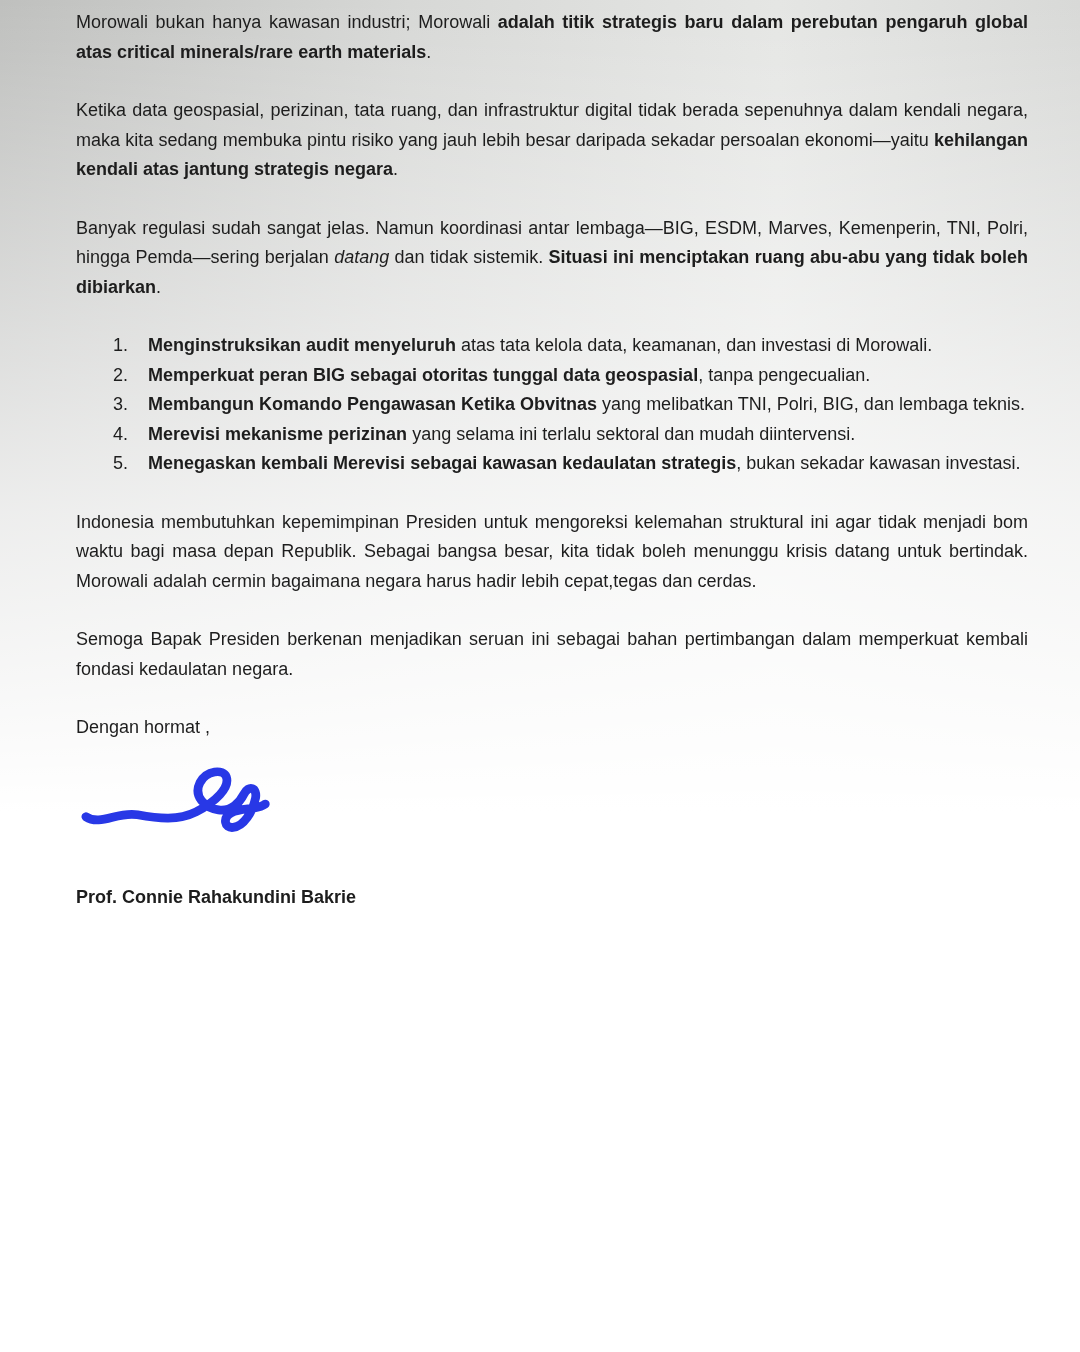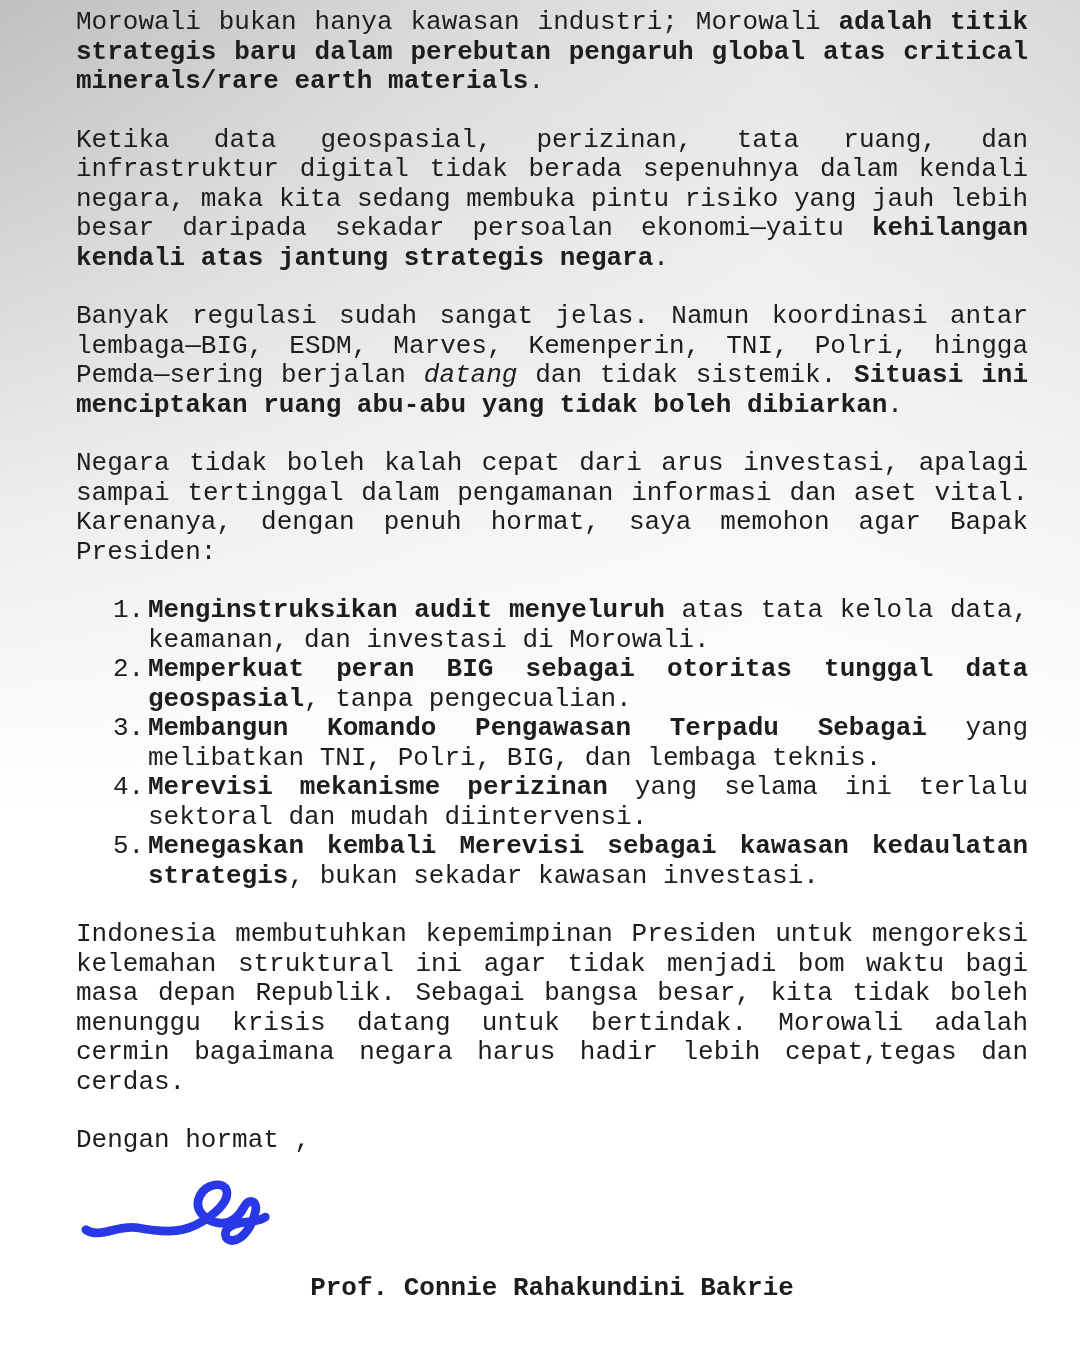--- a/index.html
+++ b/index.html
@@ -6,27 +6,26 @@
   html, body { width: 1080px; height: 1352px; }
   body {
     font-family: "Liberation Sans", sans-serif;
     overflow: hidden;
   }
   .page {
     width: 1080px;
     height: 1352px;
     padding: 8px 52px 0 76px;
     color: #1d1d1d;
-    font-size: 26px;
+    font-size: 18px;
     line-height: 29.5px;
     background-image:
       linear-gradient(to bottom, rgba(255,255,255,0) 0%, rgba(255,255,255,0.72) 38%, #ffffff 60%),
       linear-gradient(to right, #bfc0be 0%, #d7d8d6 38%, #e5e6e4 72%, #d8d9d7 100%);
     overflow: hidden;
-    font-family: Liberation Mono, monospace;
   }
   p.para { text-align: justify; margin-bottom: 29px; }
   b { font-weight: 700; }
   i { font-style: italic; }
   ol.requests {
     list-style: none;
     margin: 0 0 29px 37px;
   }
   ol.requests li {
     display: grid;
@@ -34,64 +33,64 @@
   }
   .li-body { text-align: justify; }
   p.closing { margin-bottom: 8px; text-align: left; }
   .signature-wrap {
     margin: 24px 0 0 2px;
     height: 78px;
   }
   .signature-wrap svg { display: block; }
   p.signatory {
     font-weight: 700;
-    margin-top: 16px;
+    margin-top: 38px;
     margin-bottom: 0;
-    text-align: center;
+    text-align: left;
   }
 </style>
 </head>
 <body>
 
 <div class="page">
 
   <p class="para"><span>Morowali bukan hanya kawasan industri; Morowali </span><b>adalah titik strategis baru dalam perebutan pengaruh global atas critical minerals/rare earth materials</b><span>.</span></p>
 
   <p class="para"><span>Ketika data geospasial, perizinan, tata ruang, dan infrastruktur digital tidak berada sepenuhnya dalam kendali negara, maka kita sedang membuka pintu risiko yang jauh lebih besar daripada sekadar persoalan ekonomi—yaitu </span><b>kehilangan kendali atas jantung strategis negara</b><span>.</span></p>
 
   <p class="para"><span>Banyak regulasi sudah sangat jelas. Namun koordinasi antar lembaga—BIG, ESDM, Marves, Kemenperin, TNI, Polri, hingga Pemda—sering berjalan </span><i>datang</i><span> dan tidak sistemik. </span><b>Situasi ini menciptakan ruang abu-abu yang tidak boleh dibiarkan</b><span>.</span></p>
 
-  <p class="para">Negara tidak boleh kalah cepat dari arus investasi, apalagi sampai tertinggal dalam pengamanan informasi dan aset vital. Karenanya, dengan penuh hormat, saya memohon agar Bapak Presiden:</p>
 
   <ol class="requests">
     <li>
       <span class="li-num">1.</span>
       <span class="li-body"><b>Menginstruksikan audit menyeluruh</b><span> atas tata kelola data, keamanan, dan investasi di Morowali.</span></span>
     </li>
     <li>
       <span class="li-num">2.</span>
       <span class="li-body"><b>Memperkuat peran BIG sebagai otoritas tunggal data geospasial</b><span>, tanpa pengecualian.</span></span>
     </li>
     <li>
       <span class="li-num">3.</span>
-      <span class="li-body"><b>Membangun Komando Pengawasan Terpadu Sebagai</b><span> yang melibatkan TNI, Polri, BIG, dan lembaga teknis.</span></span>
+      <span class="li-body"><b>Membangun Komando Pengawasan Ketika Obvitnas</b><span> yang melibatkan TNI, Polri, BIG, dan lembaga teknis.</span></span>
     </li>
     <li>
       <span class="li-num">4.</span>
       <span class="li-body"><b>Merevisi mekanisme perizinan</b><span> yang selama ini terlalu sektoral dan mudah diintervensi.</span></span>
     </li>
     <li>
       <span class="li-num">5.</span>
       <span class="li-body"><b>Menegaskan kembali Merevisi sebagai kawasan kedaulatan strategis</b><span>, bukan sekadar kawasan investasi.</span></span>
     </li>
   </ol>
 
   <p class="para">Indonesia membutuhkan kepemimpinan Presiden untuk mengoreksi kelemahan struktural ini agar tidak menjadi bom waktu bagi masa depan Republik. Sebagai bangsa besar, kita tidak boleh menunggu krisis datang untuk bertindak. Morowali adalah cermin bagaimana negara harus hadir lebih cepat,tegas dan cerdas.</p>
 
 
+  <p class="para">Semoga Bapak Presiden berkenan menjadikan seruan ini sebagai bahan pertimbangan dalam memperkuat kembali fondasi kedaulatan negara.</p>
 
   <p class="closing">Dengan hormat ,</p>
 
   <div class="signature-wrap">
     <svg width="240" height="78" viewBox="0 0 240 80" aria-hidden="true">
       <path d="M 5 51
                C 20 61, 38 45, 58 49
                C 80 53, 100 55, 118 46
                C 138 36, 153 21, 149 10
                C 146 2, 129 3, 122 16

